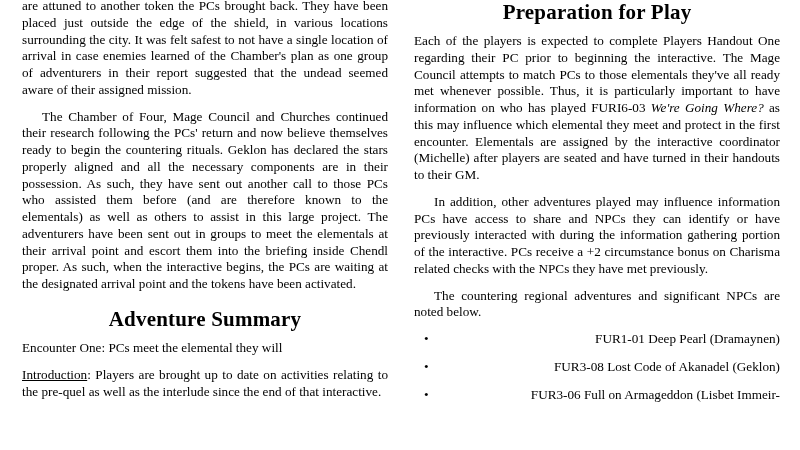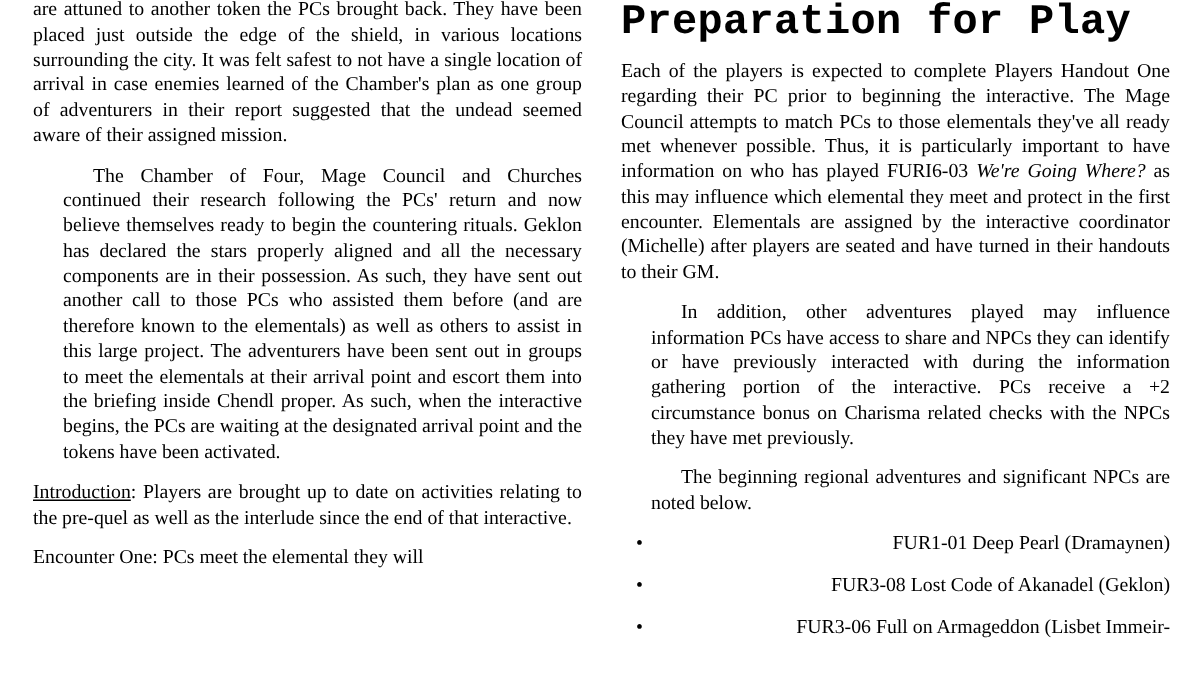--- a/index.html
+++ b/index.html
@@ -36,26 +36,26 @@
   p {
     margin: 0 0 10px 0;
     font-size: 13.2px;
     line-height: 1.27;
     text-align: justify;
     text-justify: inter-word;
     hyphens: auto;
   }
   p.indent {
     text-indent: 20px;
-    margin-left: 20px;
   }
   h2 {
-    font-family: Liberation Mono, monospace;
-    font-size: 28px;
+    font-family: Liberation Serif, serif;
+    font-size: 21px;
     font-weight: bold;
+    text-align: center;
     margin: 14px 0 8px 0;
     letter-spacing: 0.2px;
   }
   h2.top {
     margin-top: 0;
   }
   .uline {
     text-decoration: underline;
   }
   .ital {
@@ -92,36 +92,37 @@
 </head>
 <body>
 
 <div class="page">
   <div class="columns">
 
     <div class="col clip-top">
       <p>are attuned to another token the PCs brought back. They have been placed just outside the edge of the shield, in various locations surrounding the city. It was felt safest to not have a single location of arrival in case enemies learned of the Chamber's plan as one group of adventurers in their report suggested that the undead seemed aware of their assigned mission.</p>
       <p class="indent">The Chamber of Four, Mage Council and Churches continued their research following the PCs' return and now believe themselves ready to begin the countering rituals. Geklon has declared the stars properly aligned and all the necessary components are in their possession. As such, they have sent out another call to those PCs who assisted them before (and are therefore known to the elementals) as well as others to assist in this large project. The adventurers have been sent out in groups to meet the elementals at their arrival point and escort them into the briefing inside Chendl proper. As such, when the interactive begins, the PCs are waiting at the designated arrival point and the tokens have been activated.</p>
 
+      <h2>Adventure Summary</h2>
+
+      <p>Encounter One: PCs meet the elemental they will</p>
 
       <p><span class="uline">Introduction</span><span>: Players are brought up to date on activities relating to the pre-quel as well as the interlude since the end of that interactive.</span></p>
-
-      <p>Encounter One: PCs meet the elemental they will</p>
     </div>
 
     <div class="col">
       <h2 class="top col-right-head">Preparation for Play</h2>
 
       <p>
         <span>Each of the players is expected to complete Players Handout One regarding their PC prior to beginning the interactive. The Mage Council attempts to match PCs to those elementals they've all ready met whenever possible. Thus, it is particularly important to have information on who has played FURI6-03 </span><span class="ital">We're Going Where?</span><span> as this may influence which elemental they meet and protect in the first encounter. Elementals are assigned by the interactive coordinator (Michelle) after players are seated and have turned in their handouts to their GM.</span>
       </p>
 
       <p class="indent">In addition, other adventures played may influence information PCs have access to share and NPCs they can identify or have previously interacted with during the information gathering portion of the interactive. PCs receive a +2 circumstance bonus on Charisma related checks with the NPCs they have met previously.</p>
 
-      <p class="indent">The beginning regional adventures and significant NPCs are noted below.</p>
+      <p class="indent">The countering regional adventures and significant NPCs are noted below.</p>
 
       <ul class="bullets">
         <li>FUR1-01 Deep Pearl (Dramaynen)</li>
         <li>FUR3-08 Lost Code of Akanadel (Geklon)</li>
         <li>FUR3-06 Full on Armageddon (Lisbet Immeir-</li>
       </ul>
     </div>
 
   </div>
 </div>

